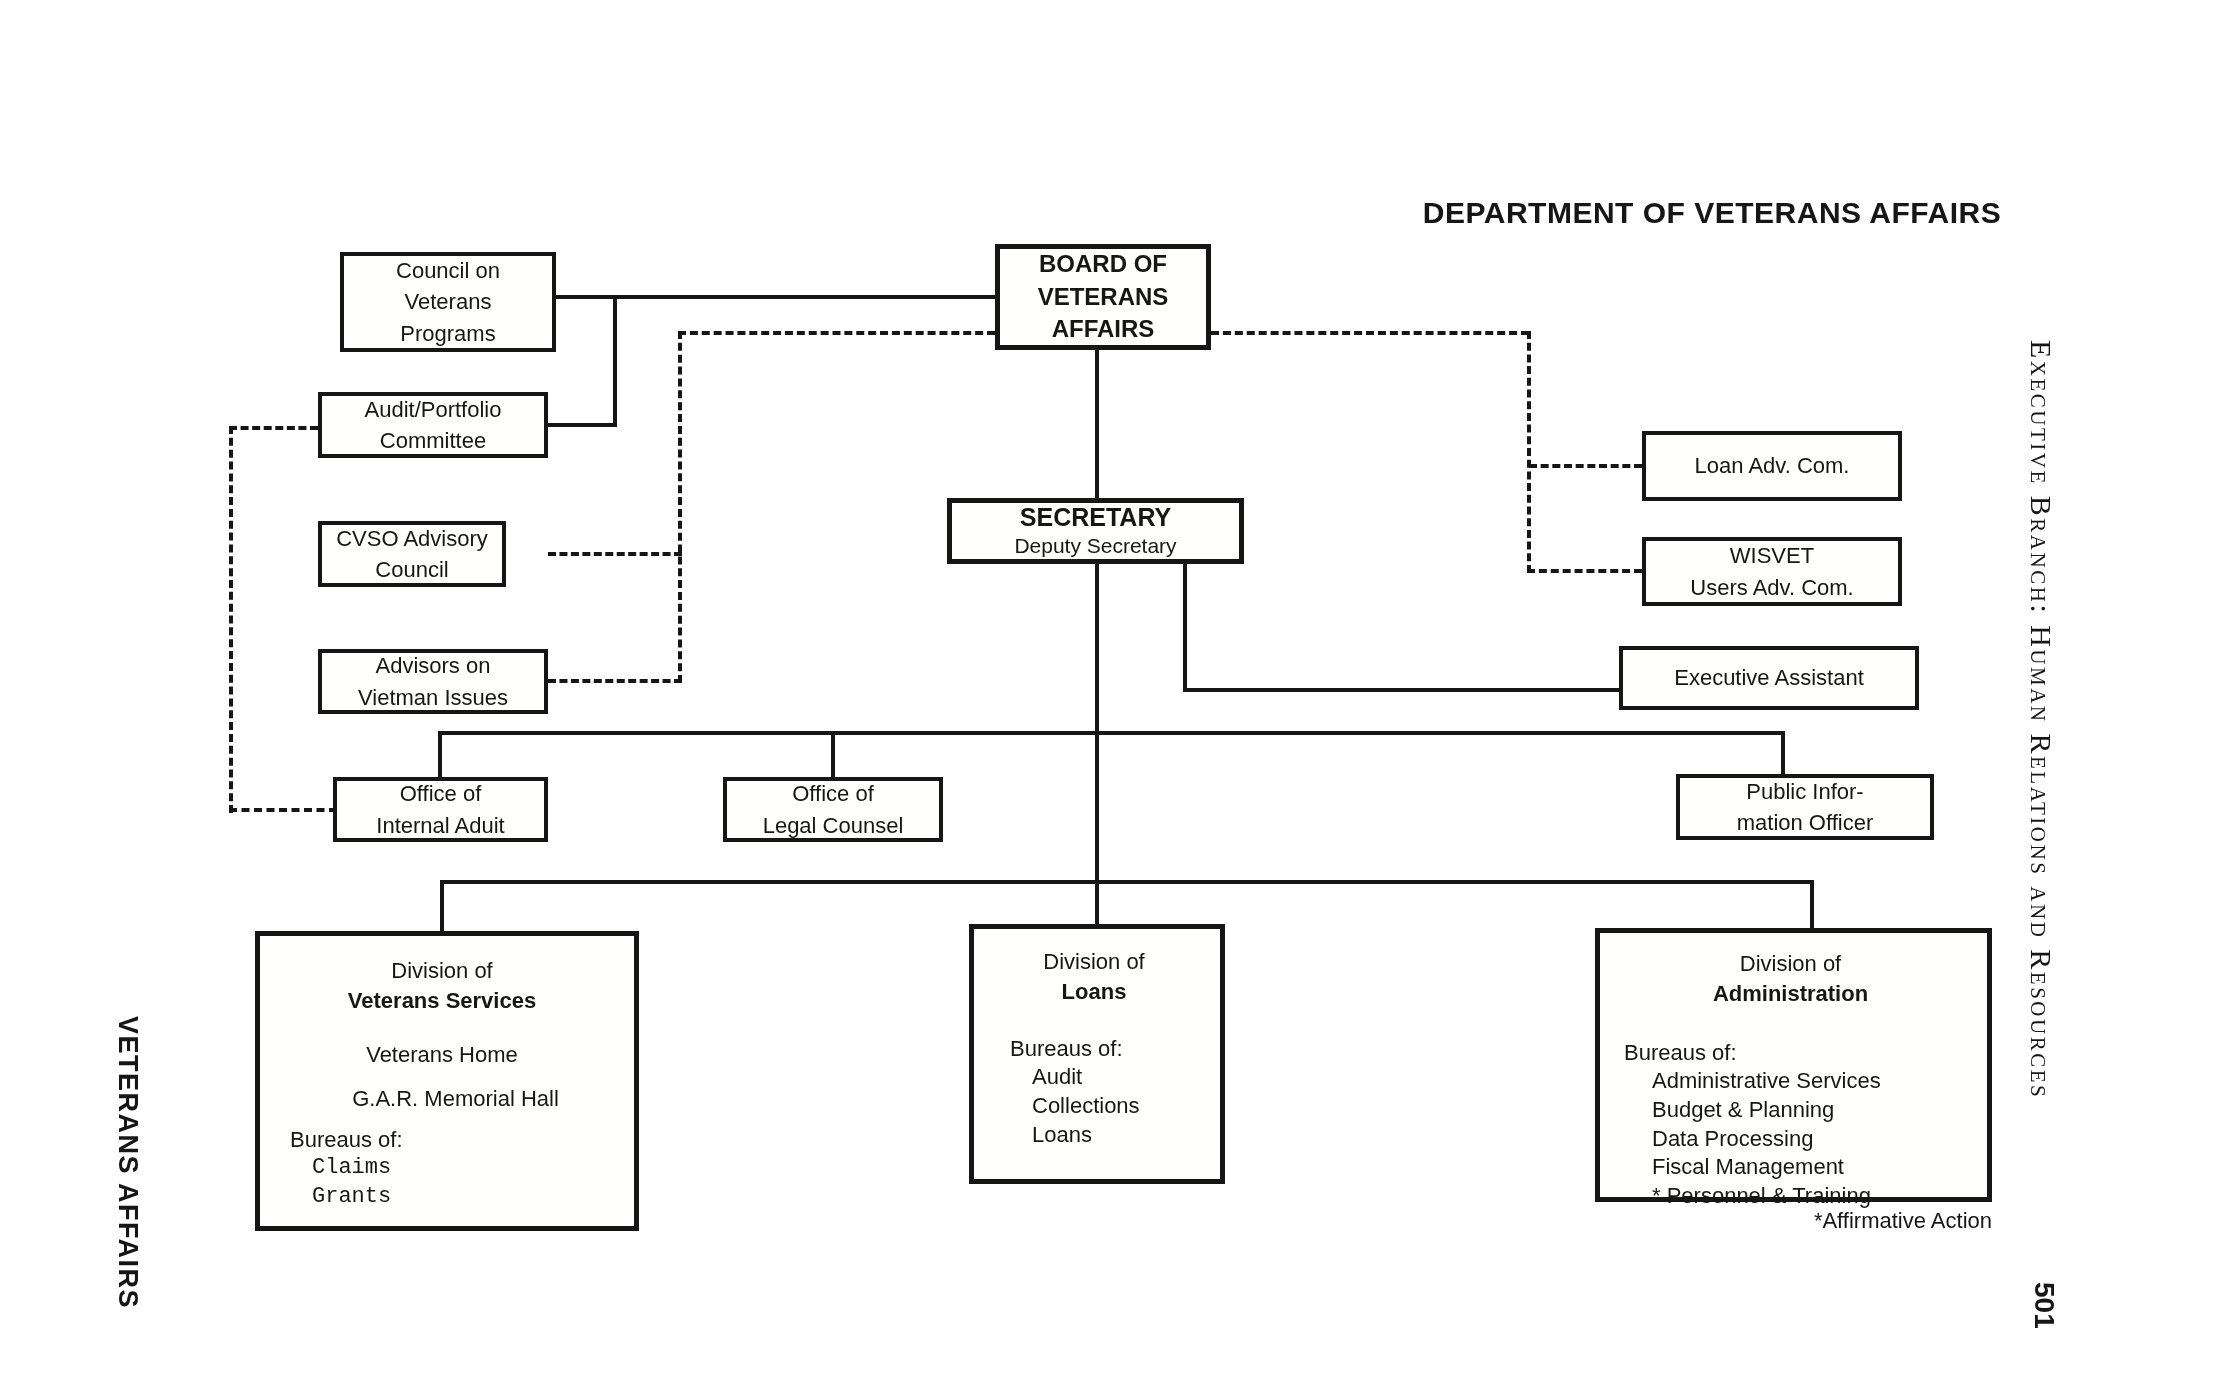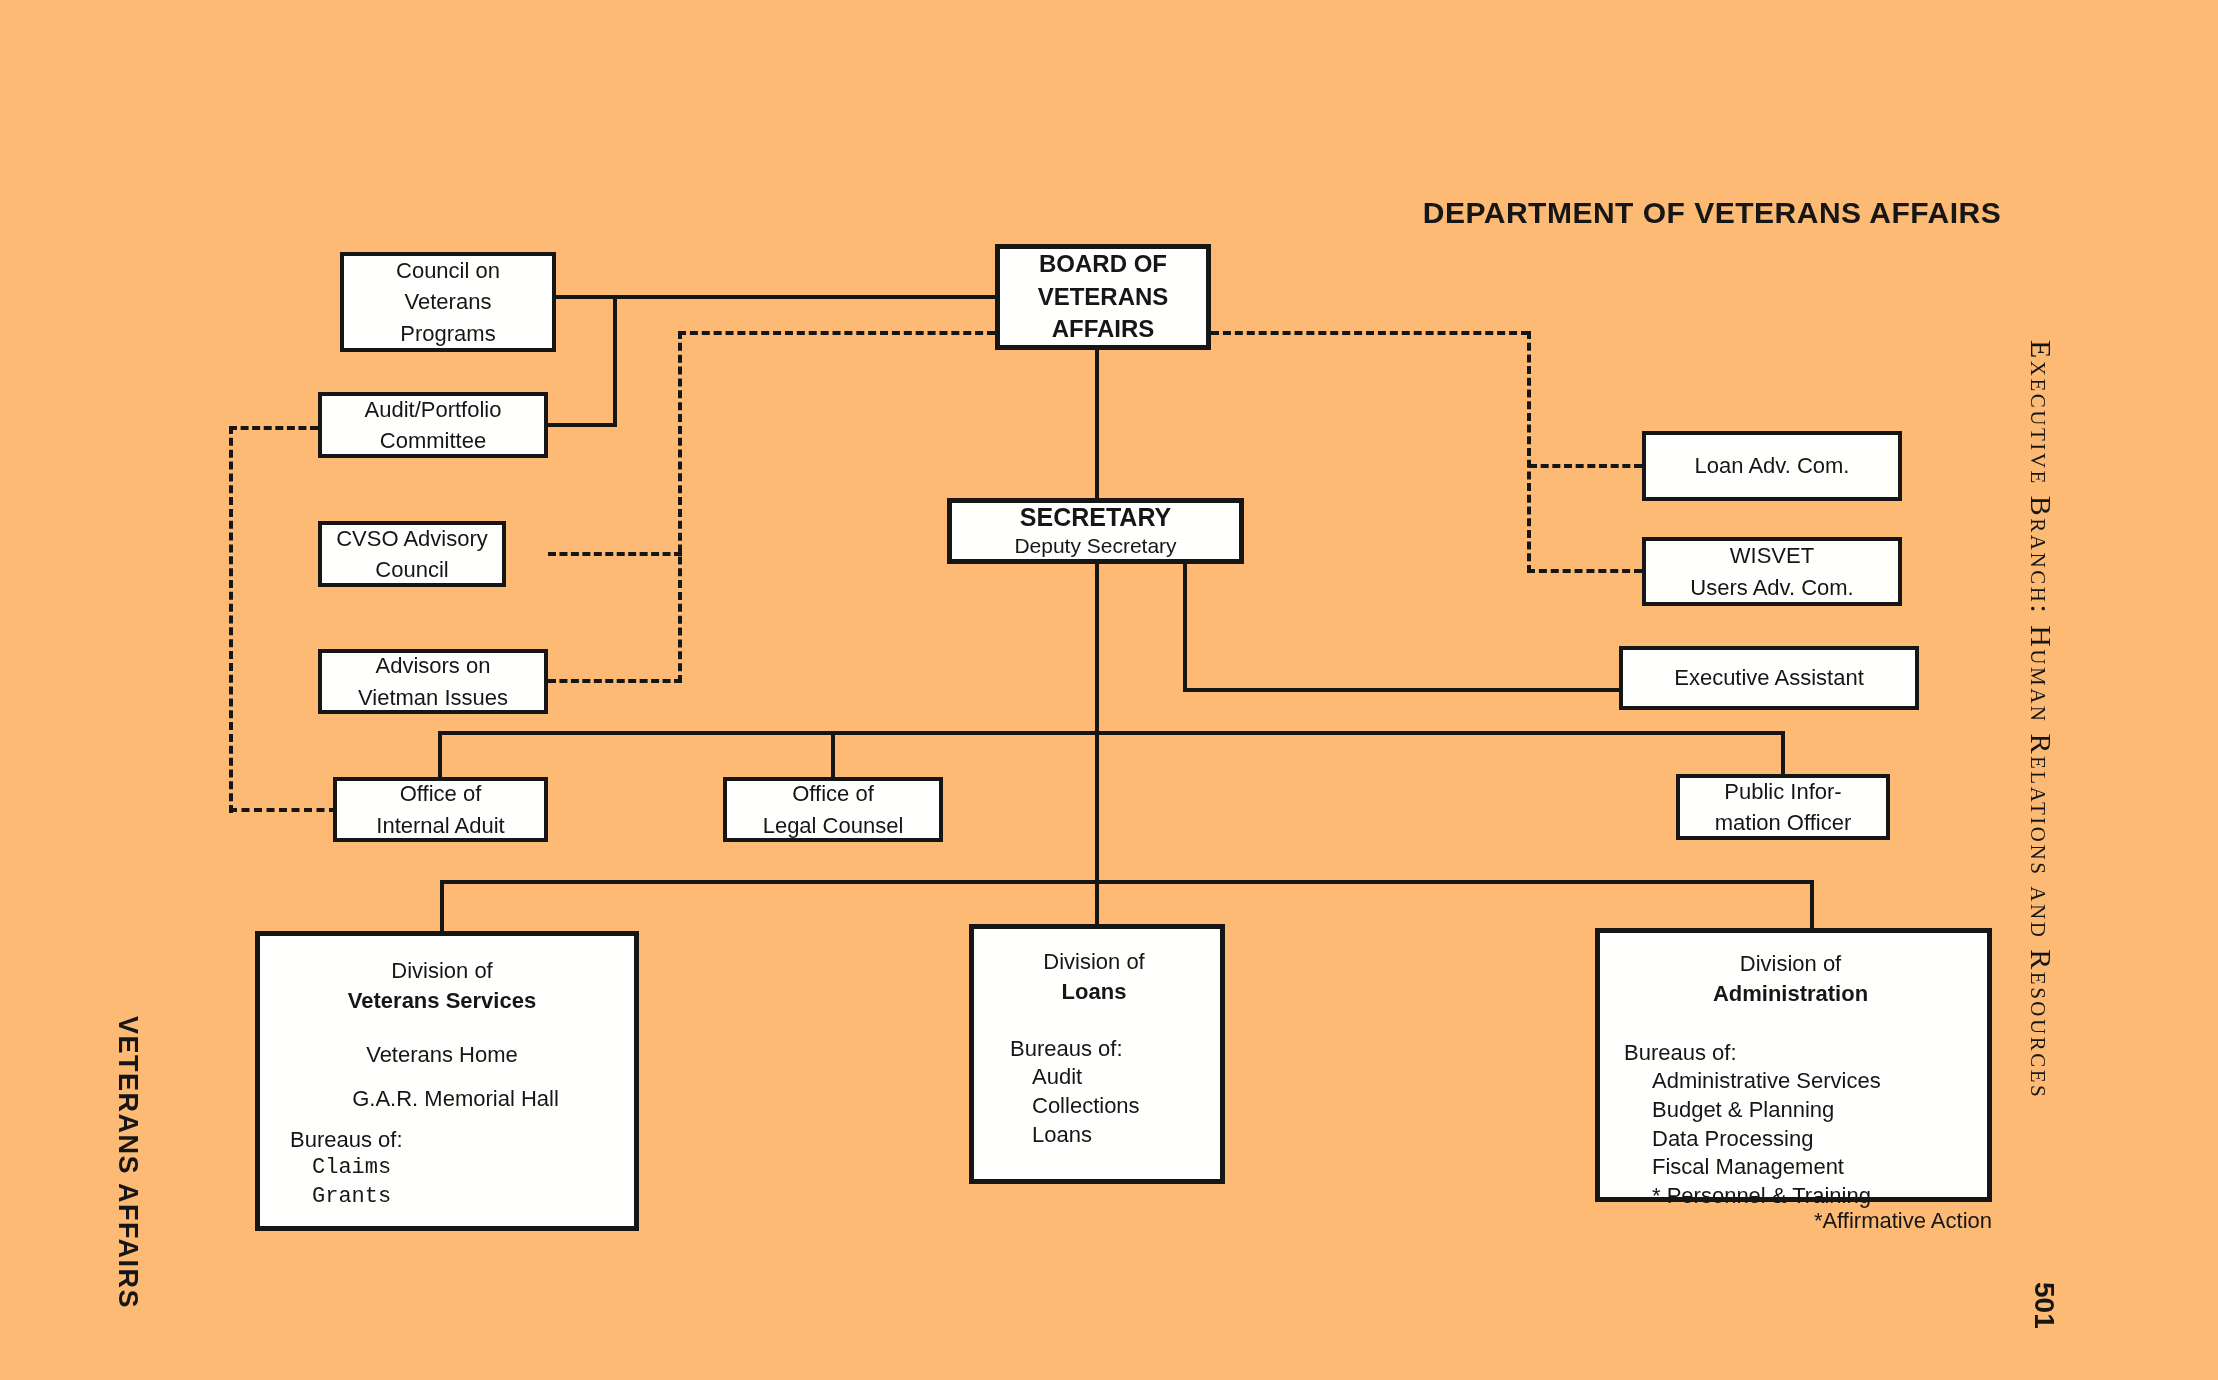--- a/index.html
+++ b/index.html
@@ -1,19 +1,19 @@
 <!DOCTYPE html>
 <html><head>
 <meta charset="utf-8">
 <style>
   html,body{margin:0;padding:0;background:#e8e6e0;}
   .page{
     position:relative;
     width:2218px;height:1380px;
-    background:#fdba74;
+    background:#ffffff;
     font-family:"Liberation Sans", sans-serif;
     color:#161616;
     overflow:hidden;
   }
   .title{
     position:absolute;
     font-weight:bold;
     font-size:30px;
     letter-spacing:.5px;
     text-align:center;
@@ -163,21 +163,21 @@
   <div class="box" style="left:333px;top:777px;width:215px;height:65px;">
     <div class="lbl">Office of
 Internal Aduit</div>
   </div>
 
   <div class="box" style="left:723px;top:777px;width:220px;height:65px;">
     <div class="lbl">Office of
 Legal Counsel</div>
   </div>
 
-  <div class="box" style="left:1676px;top:774px;width:214px;height:66px;">
+  <div class="box" style="left:1676px;top:774px;width:258px;height:66px;">
     <div class="lbl">Public Infor-
 mation Officer</div>
   </div>
 
   <div class="box b5 division" style="left:255px;top:931px;width:384px;height:300px;padding:20px 10px 0 0;">
     <div class="dline">Division of</div>
     <div class="dline bold">Veterans Services</div>
     <div class="dline" style="margin-top:24px;">Veterans Home</div>
     <div class="dline" style="margin-top:14px;padding-left:27px;">G.A.R. Memorial Hall</div>
     <div class="bureaus-label" style="margin-top:12px;padding-left:30px;">Bureaus of:</div>

